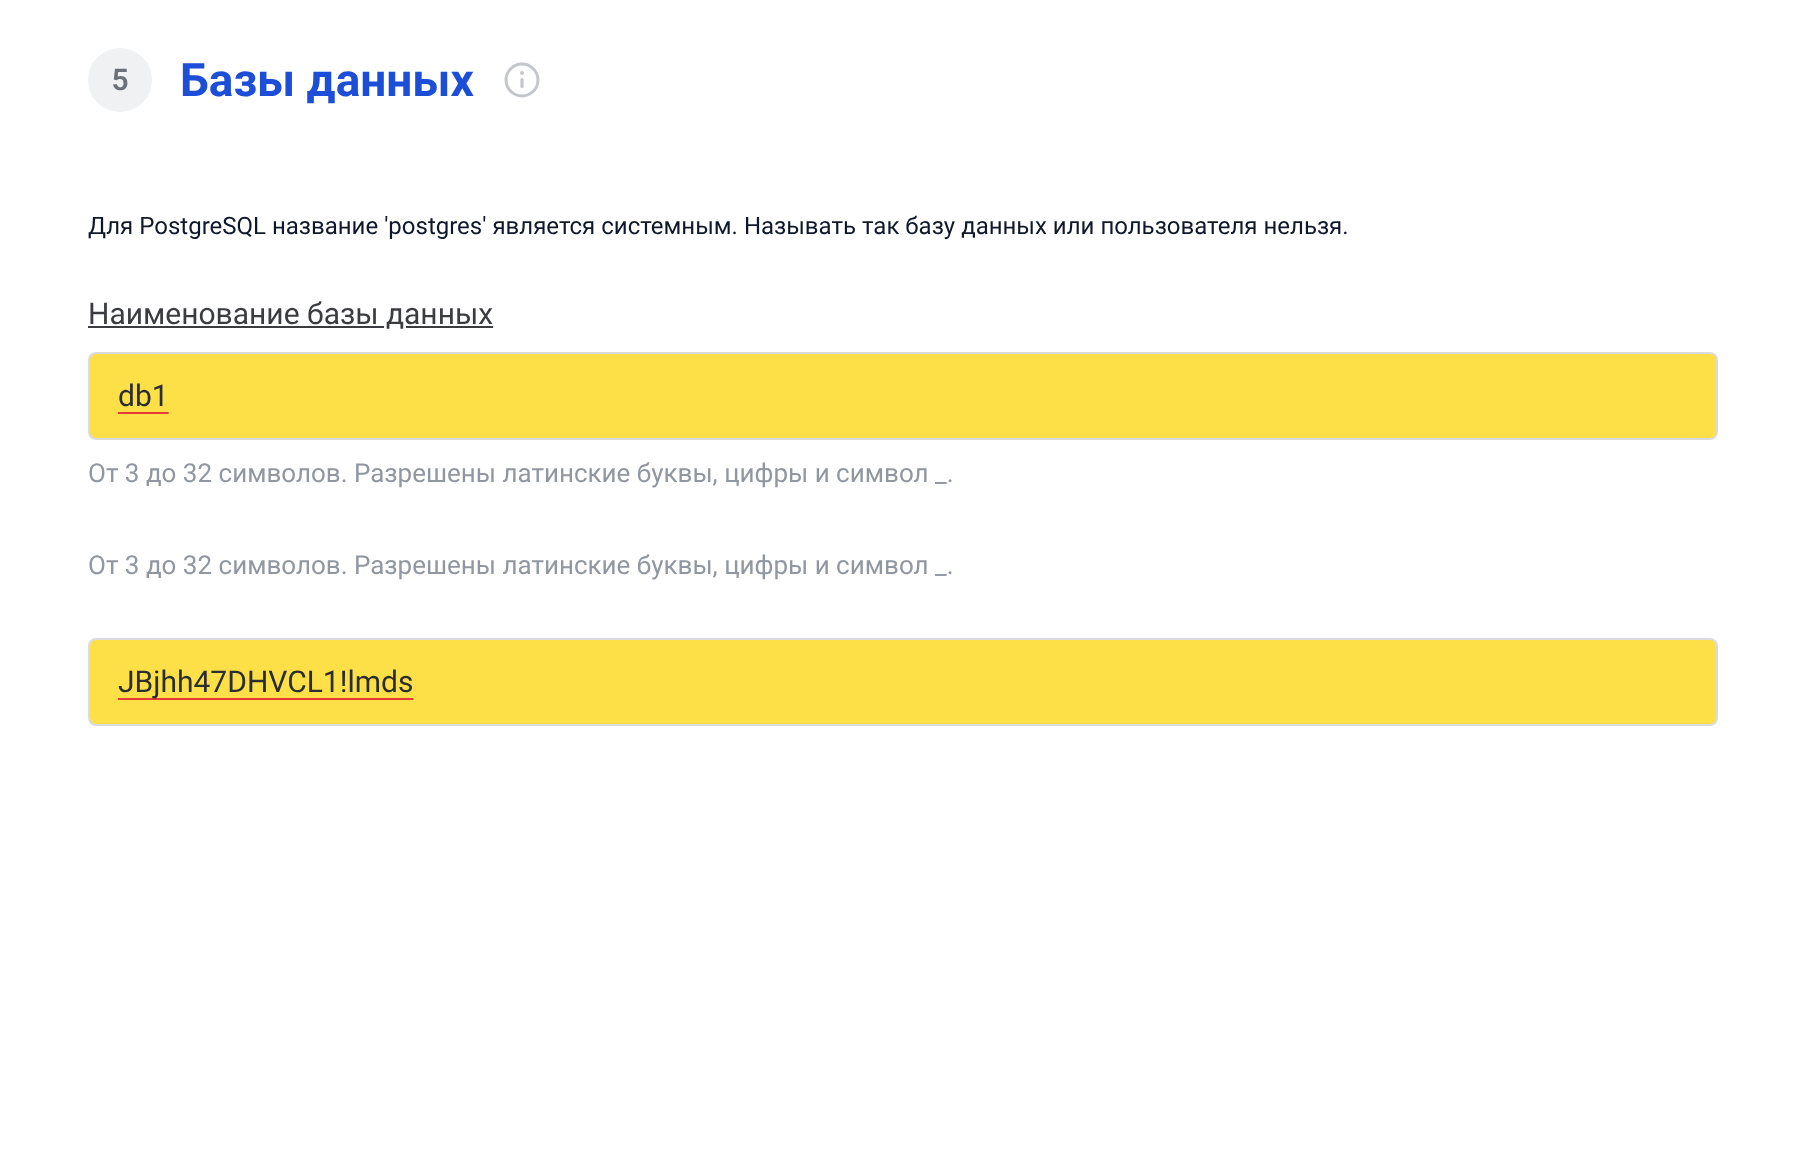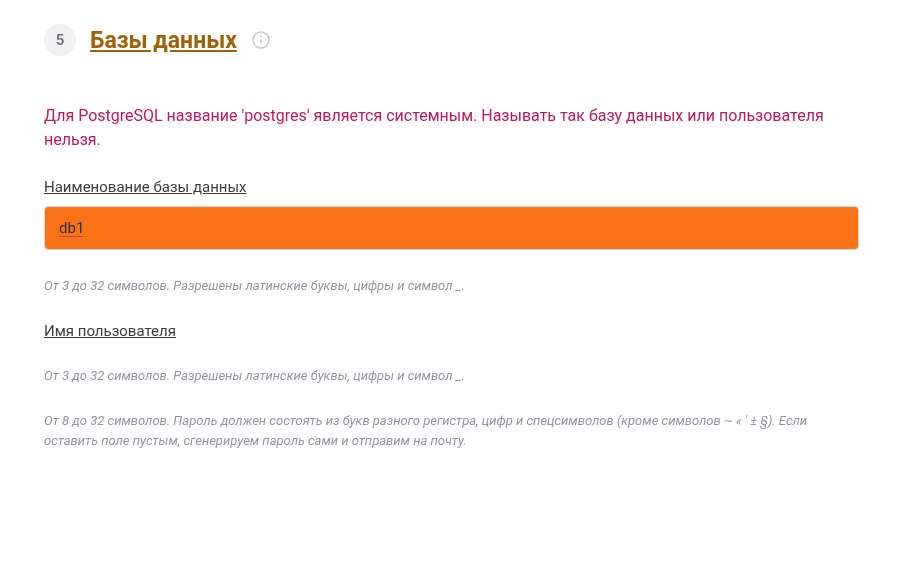--- a/index.html
+++ b/index.html
@@ -29,73 +29,71 @@
       display: flex;
       align-items: center;
       justify-content: center;
       font-size: 15px;
       font-weight: 600;
       flex-shrink: 0;
     }
     .section-title {
       font-size: 23px;
       font-weight: 700;
-      color: #a16207;
-      text-decoration: underline;
+      color: #1d4ed8;
     }
     .info-icon {
       width: 20px;
       height: 20px;
       flex-shrink: 0;
       display: flex;
       align-items: center;
       justify-content: center;
     }
     .info-icon svg {
       display: block;
     }
     .description {
-      font-size: 16px;
-      color: #be185d;
+      font-size: 12px;
+      color: #0f172a;
       line-height: 1.5;
       margin-bottom: 26px;
     }
     .form-group {
       margin-bottom: 26px;
     }
     .form-label {
       display: block;
       font-size: 15px;
       color: #3a3c40;
       margin-bottom: 10px;
       text-decoration: underline;
     }
     .form-input {
       width: 100%;
       height: 44px;
       padding: 10px 14px;
       font-size: 15px;
       color: #2c2d30;
-      background: #f97316;
+      background: #fde047;
       border: 1px solid #dadce0;
       border-radius: 4px;
       outline: none;
       font-family: inherit;
       text-decoration: underline;
       text-decoration-color: #e53935;
       text-decoration-thickness: 2px;
       text-underline-offset: 3px;
       text-decoration-skip-ink: none;
     }
     .form-help {
       font-size: 13px;
       color: #9197a0;
-      margin-top: 26px;
+      margin-top: 8px;
       line-height: 1.5;
-      font-style: italic;
     }
   </style>
 </head>
 <body>
 
 <div class="section-header">
   <div class="step-badge">5</div>
   <h2 class="section-title">Базы данных</h2>
   <span class="info-icon">
     <svg width="18" height="18" viewBox="0 0 18 18" fill="none">
@@ -108,19 +106,18 @@
 
 <p class="description">Для PostgreSQL название 'postgres' является системным. Называть так базу данных или пользователя нельзя.</p>
 
 <div class="form-group">
   <label class="form-label">Наименование базы данных</label>
   <input type="text" class="form-input" value="db1" style="">
   <p class="form-help">От 3 до 32 символов. Разрешены латинские буквы, цифры и символ _.</p>
 </div>
 
 <div class="form-group">
-  <label class="form-label">Имя пользователя</label>
   <p class="form-help">От 3 до 32 символов. Разрешены латинские буквы, цифры и символ _.</p>
 </div>
 
 <div class="form-group">
-  <p class="form-help">От 8 до 32 символов. Пароль должен состоять из букв разного регистра, цифр и спецсимволов (кроме символов ~ « ' ± §). Если оставить поле пустым, сгенерируем пароль сами и отправим на почту.</p>
+  <input type="text" class="form-input" value="JBjhh47DHVCL1!lmds" style="">
 </div>
 
 </body></html>

